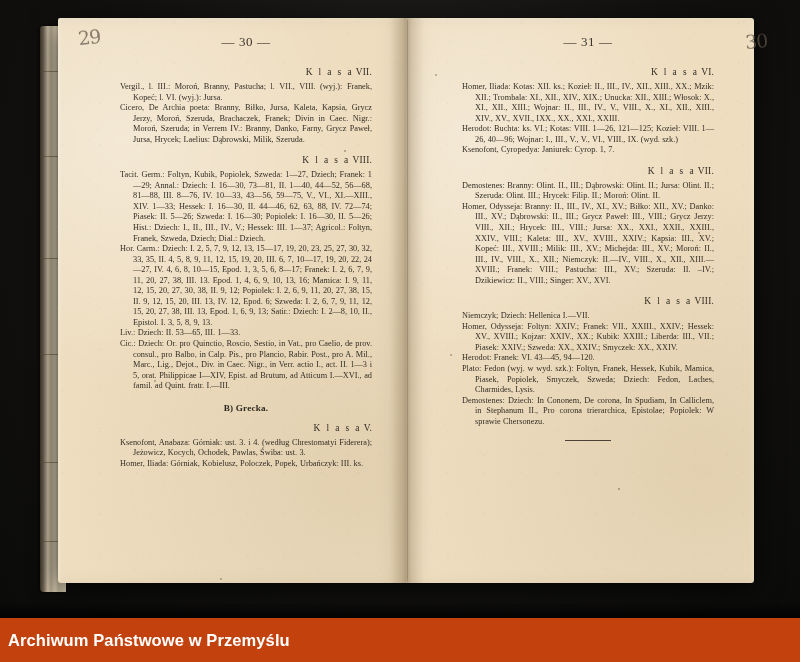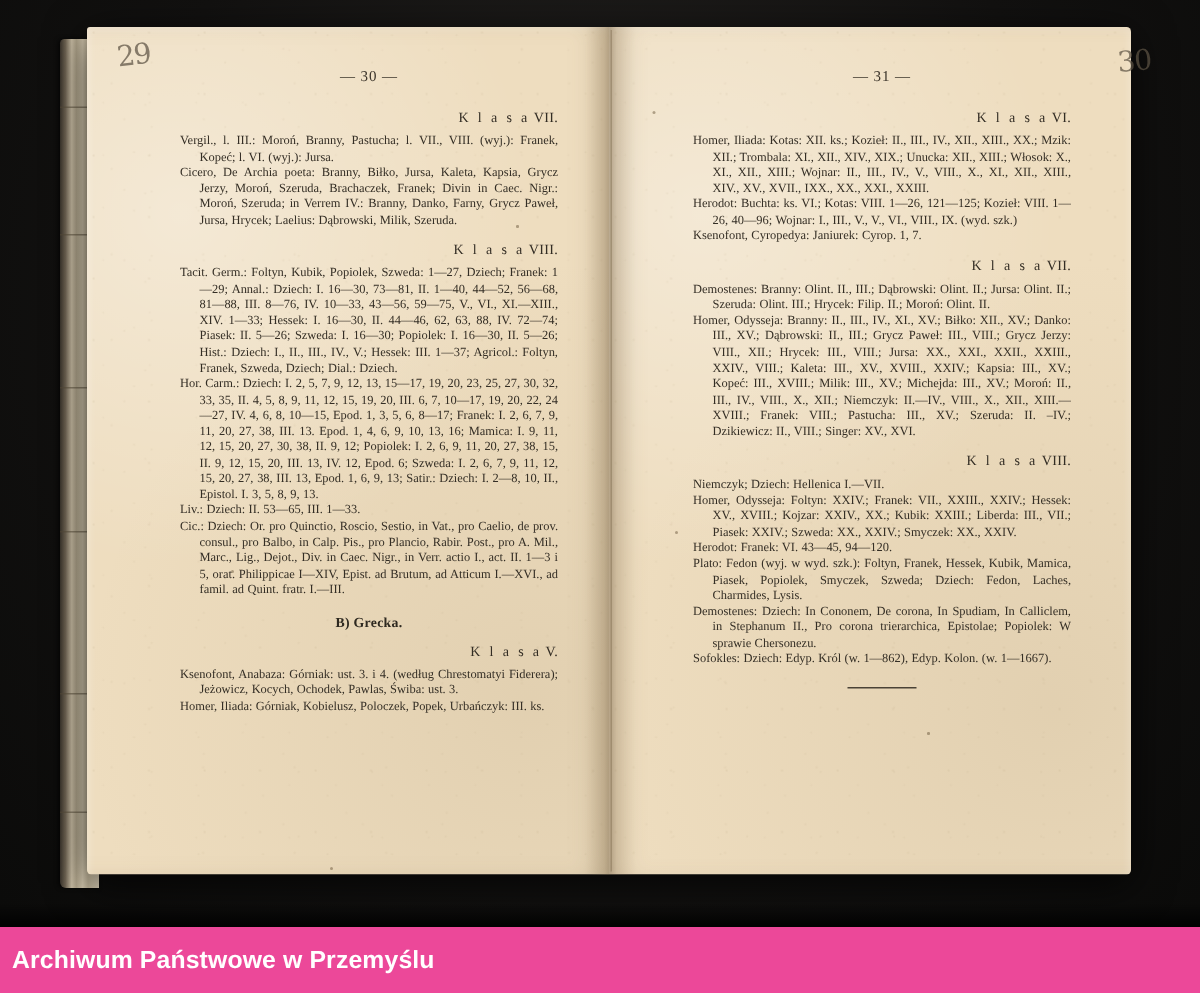--- a/index.html
+++ b/index.html
@@ -101,24 +101,24 @@
   .col {
     position: absolute;
     top: 0; height: 100%;
     padding: 0;
   }
   .col-left  { left: 62px;  width: 252px; }
   .col-right { left: 404px; width: 252px; }
 
   .folio {
     text-align: center;
-    font-size: 10px;
+    font-size: 13px;
     letter-spacing: .6px;
     color: #3b342a;
-    margin-top: 28px;
+    margin-top: 16px;
     margin-bottom: 17px;
   }
   .klasa {
     text-align: right;
     font-size: 9.4px;
     color: #332d24;
     margin: 10px 0 5px;
     letter-spacing: .2px;
   }
   .klasa .sp { letter-spacing: 1.9px; }
@@ -166,21 +166,21 @@
     position: absolute;
     background: rgba(108,90,62,.5);
     border-radius: 50%;
   }
 
   
   .wmbar {
     position: absolute;
     left: 0; bottom: 0;
     width: 800px; height: 44px;
-    background: #ec4899;
+    background: #c2410c;
     display: flex;
     align-items: center;
   }
   .wmtext {
     color: #fff;
     font-family: "Liberation Sans", sans-serif;
     font-size: 16.5px;
     font-weight: bold;
     padding-left: 8px;
     letter-spacing: .1px;
@@ -277,21 +277,20 @@
 
       <div class="klasa">
         <span class="sp">K l a s a</span>
         <span>VIII.</span>
       </div>
       <p class="entry">Niemczyk; Dziech: Hellenica I.—VII.</p>
       <p class="entry">Homer, Odysseja: Foltyn: XXIV.;  Franek: VII., XXIII., XXIV.; Hessek: XV., XVIII.; Kojzar: XXIV., XX.; Kubik: XXIII.; Liberda: III., VII.; Piasek: XXIV.; Szweda: XX., XXIV.; Smyczek: XX., XXIV.</p>
       <p class="entry">Herodot: Franek: VI. 43—45, 94—120.</p>
       <p class="entry">Plato: Fedon (wyj. w wyd. szk.): Foltyn, Franek, Hessek, Kubik, Mamica, Piasek, Popiolek, Smyczek, Szweda; Dziech: Fedon, Laches, Charmides, Lysis.</p>
       <p class="entry">Demostenes: Dziech: In Cononem, De corona, In Spudiam, In Calliclem, in Stephanum II., Pro corona trierarchica, Epistolae; Popiolek: W sprawie Chersonezu.</p>
-      <p class="entry">Sofokles: Dziech: Edyp. Król (w. 1—862), Edyp. Kolon. (w. 1—1667).</p>
 
       <div class="rule"></div>
     </div>
 
   </div>
 
   <div class="hand hand-left">29</div>
   <div class="hand hand-right">30</div>
 
   <div class="wmfade"></div>

